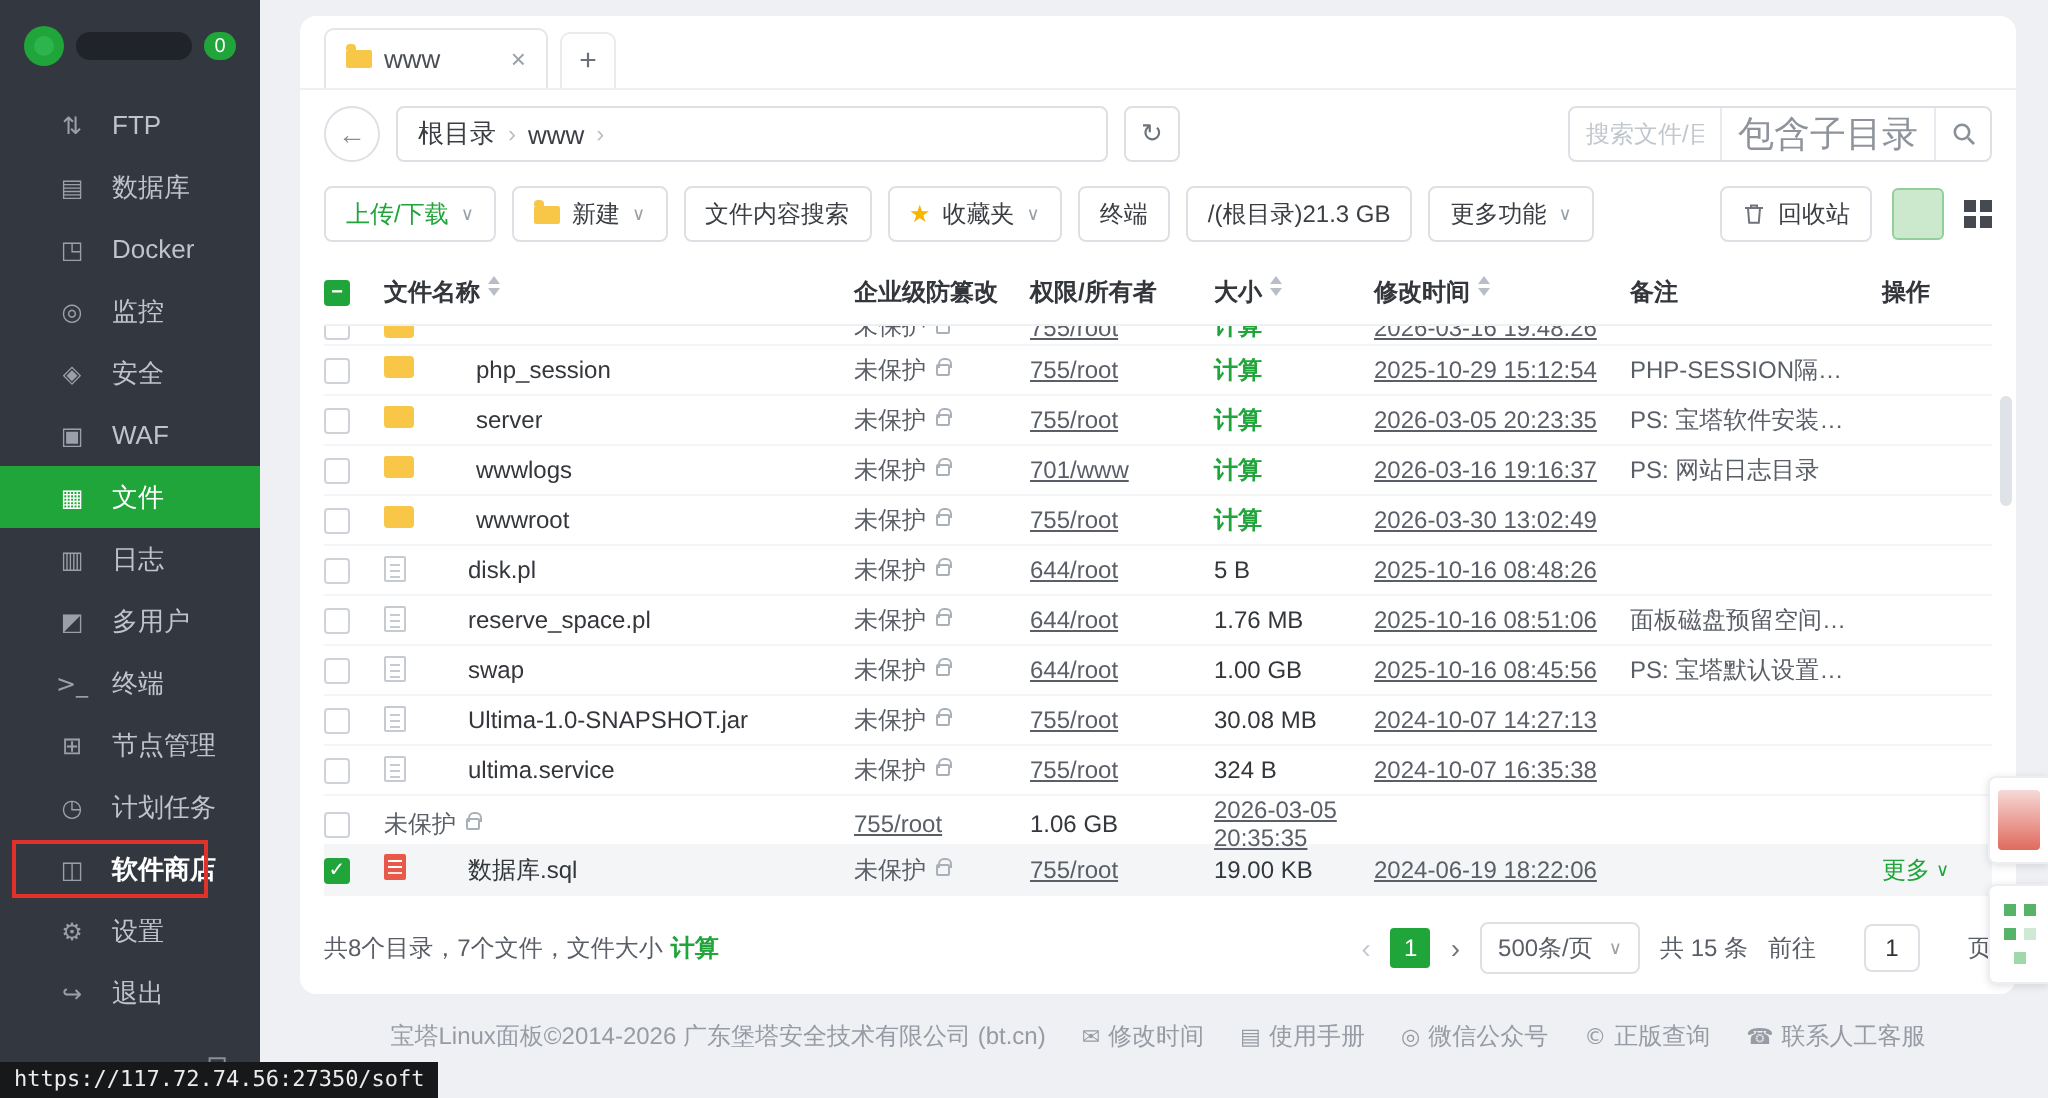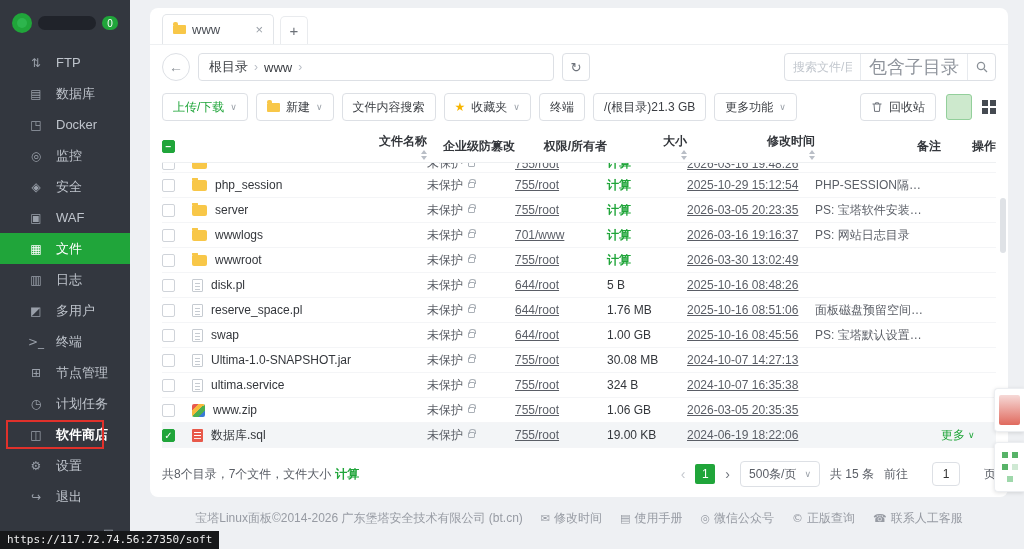--- a/index.html
+++ b/index.html
@@ -65,36 +65,36 @@
   .green-thumb{width:26px;height:26px;background:#cde9cd;border:1px solid #93cf9b;border-radius:3px;cursor:pointer;}
   .grid-ico{width:14px;height:14px;cursor:pointer;background:
     linear-gradient(#454a51 0 0) 0 0/6px 6px no-repeat,
     linear-gradient(#454a51 0 0) 100% 0/6px 6px no-repeat,
     linear-gradient(#454a51 0 0) 0 100%/6px 6px no-repeat,
     linear-gradient(#454a51 0 0) 100% 100%/6px 6px no-repeat;}
   
   .table{margin:0 12px;}
   .thead,.tr{display:grid;grid-template-columns:30px 235px 88px 92px 80px 128px 1fr 55px;align-items:center;}
   .thead{height:32px;border-bottom:1px solid #eef0f2;font-size:12px;font-weight:bold;color:#33363b;}
-  .th{display:flex;align-items:flex-end;cursor:pointer;flex-direction:column;}
+  .th{display:flex;align-items:flex-start;cursor:pointer;}
   .sort{display:none;flex-direction:column;gap:2px;margin-left:4px;}
   .th.sortable .sort{display:inline-flex;}
   .sort i{width:0;height:0;border-left:3px solid transparent;border-right:3px solid transparent;display:block;}
   .sort .up{border-bottom:4px solid #b9bec6;}
   .sort .dn{border-top:4px solid #b9bec6;}
   .tr{height:25px;border-bottom:1px solid #f4f5f7;font-size:12px;color:#33363b;cursor:default;}
   .tr.partial{height:10px;overflow:hidden;}
   .tr.partial .td{transform:translateY(-8px);}
   .tr.checked{background:#f3f5f7;}
   .cb{width:13px;height:13px;border:1px solid #cfd3d9;border-radius:2px;background:#fff;display:flex;align-items:center;justify-content:center;font-size:10px;color:#fff;cursor:pointer;flex:none;}
   .cb.semi{background:var(--green);border-color:var(--green);}
   .cb.semi::after{content:"−";}
   .tr.checked .cb{background:var(--green);border-color:var(--green);}
   .tr.checked .cb::after{content:"✓";}
-  .name-cell{display:flex;align-items:center;overflow:hidden;padding-right:8px;}
+  .name-cell{display:flex;overflow:hidden;padding-right:8px;gap:23px;}
   .fname{white-space:nowrap;overflow:hidden;text-overflow:ellipsis;cursor:pointer;}
   .fico{display:inline-block;margin-right:8px;flex:none;}
   .tr[data-type="folder"] .fico{width:15px;height:11px;background:#f8c748;border-radius:1px 2px 2px 2px;position:relative;}
   .tr[data-type="folder"] .fico::before{content:'';position:absolute;top:-3px;left:0;width:6px;height:3px;background:#f8c748;border-radius:2px 2px 0 0;}
   .tr[data-type="file"] .fico{width:11px;height:13px;background:#fff;border:1px solid #c6cbd1;border-radius:1px;position:relative;}
   .tr[data-type="file"] .fico::before{content:'';position:absolute;left:2px;right:2px;top:3px;height:1px;background:#c6cbd1;box-shadow:0 3px #c6cbd1,0 6px #c6cbd1;}
   .tr[data-type="zip"] .fico{width:13px;height:13px;border-radius:2px;background:linear-gradient(135deg,#e85a4f 0 25%,#f6b93b 25% 50%,#4caf50 50% 75%,#3a7bd5 75%);}
   .tr[data-type="sql"] .fico{width:11px;height:13px;background:#e8594a;border-radius:1px;position:relative;}
   .tr[data-type="sql"] .fico::before{content:'';position:absolute;left:2px;right:2px;top:3px;height:1px;background:#fff;box-shadow:0 3px #fff,0 6px #fde8e6;}
   .protect-cell{display:flex;align-items:center;color:#5a5e66;}
@@ -528,24 +528,20 @@
           <div class="td mtime-cell">2024-10-07 16:35:38</div>
           <div class="td note-cell"></div>
           <div class="td op-cell">
             <span class="more"></span>
 
           </div>
         </div>
         <div class="tr" data-type="zip">
           <div class="td">
             <span class="cb"></span>
-          </div>
-          <div class="td name-cell">
-            <span class="fico"></span>
-            <span class="fname">www.zip</span>
           </div>
           <div class="td protect-cell">
             <span>未保护</span>
             <span class="lock"></span>
           </div>
           <div class="td perm-cell">755/root</div>
           <div class="td size-cell">1.06 GB</div>
           <div class="td mtime-cell">2026-03-05 20:35:35</div>
           <div class="td note-cell"></div>
           <div class="td op-cell">

